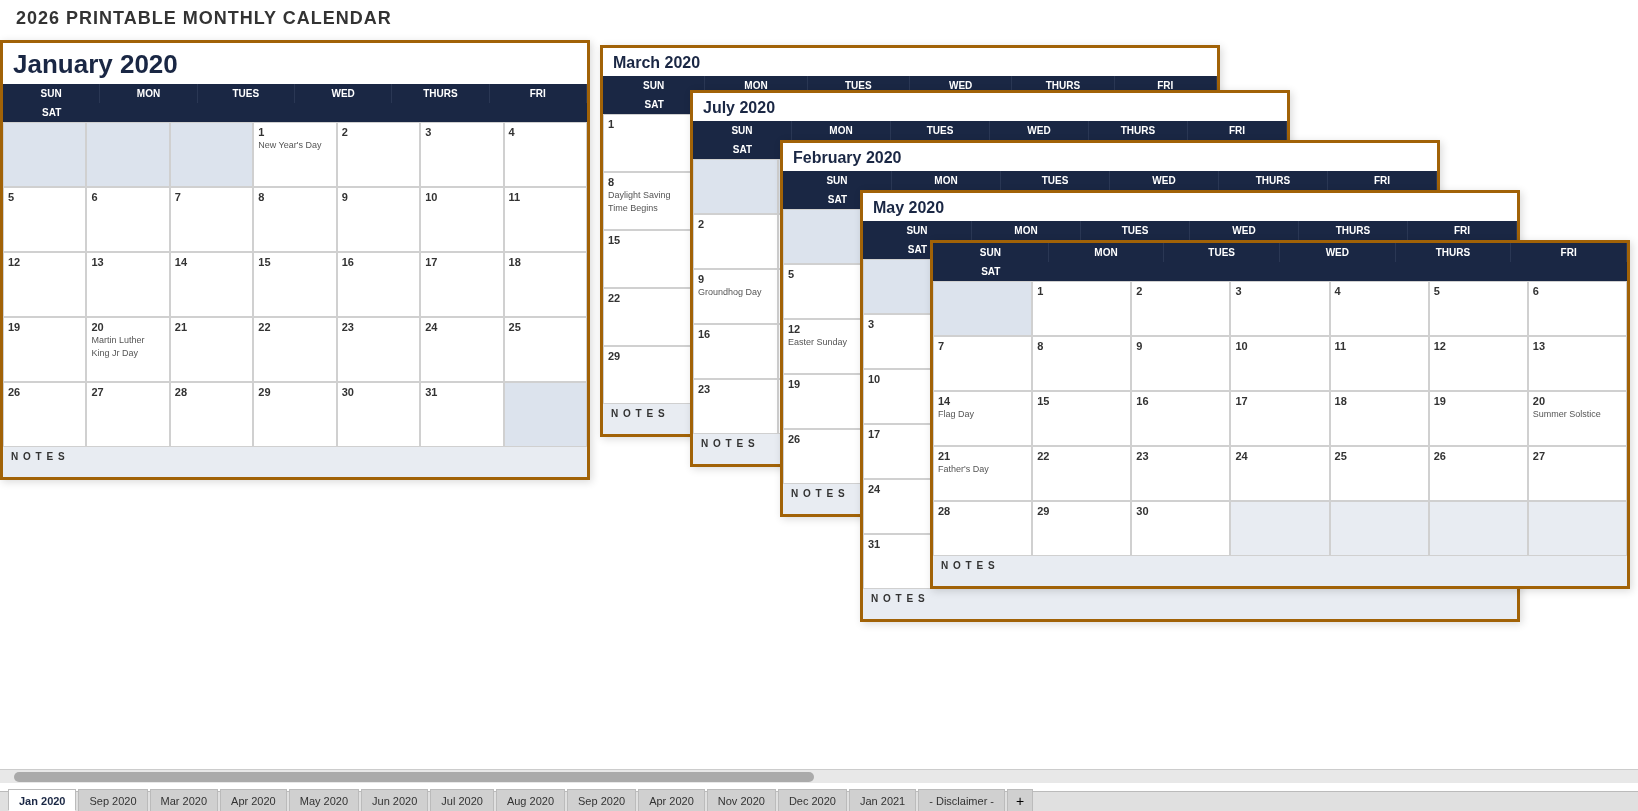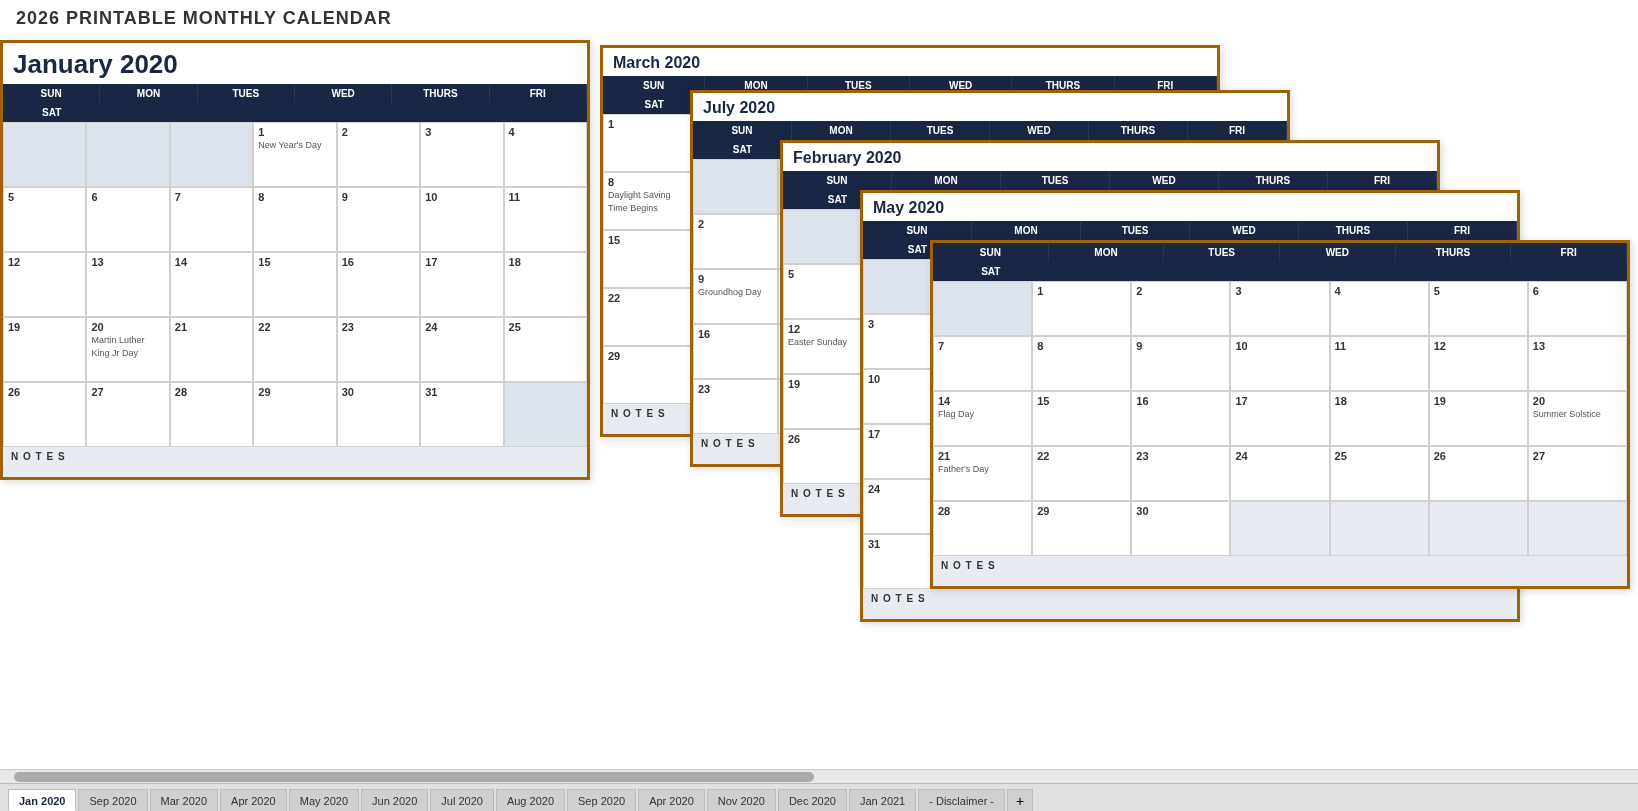--- a/index.html
+++ b/index.html
@@ -149,21 +149,21 @@
       z-index: 6;
     }
     #cal-jun .cal-grid-7 .cal-cell { min-height: 55px; }
 
     
     .tab-bar {
       position: absolute;
       bottom: 0;
       left: 0;
       right: 0;
-      height: 28px;
+      height: 20px;
       background: #e0e0e0;
       display: flex;
       align-items: flex-end;
       padding-left: 8px;
       border-top: 1px solid #bbb;
     }
     .tab-bar .tab {
       padding: 4px 10px;
       font-size: 11px;
       background: #d0d0d0;

